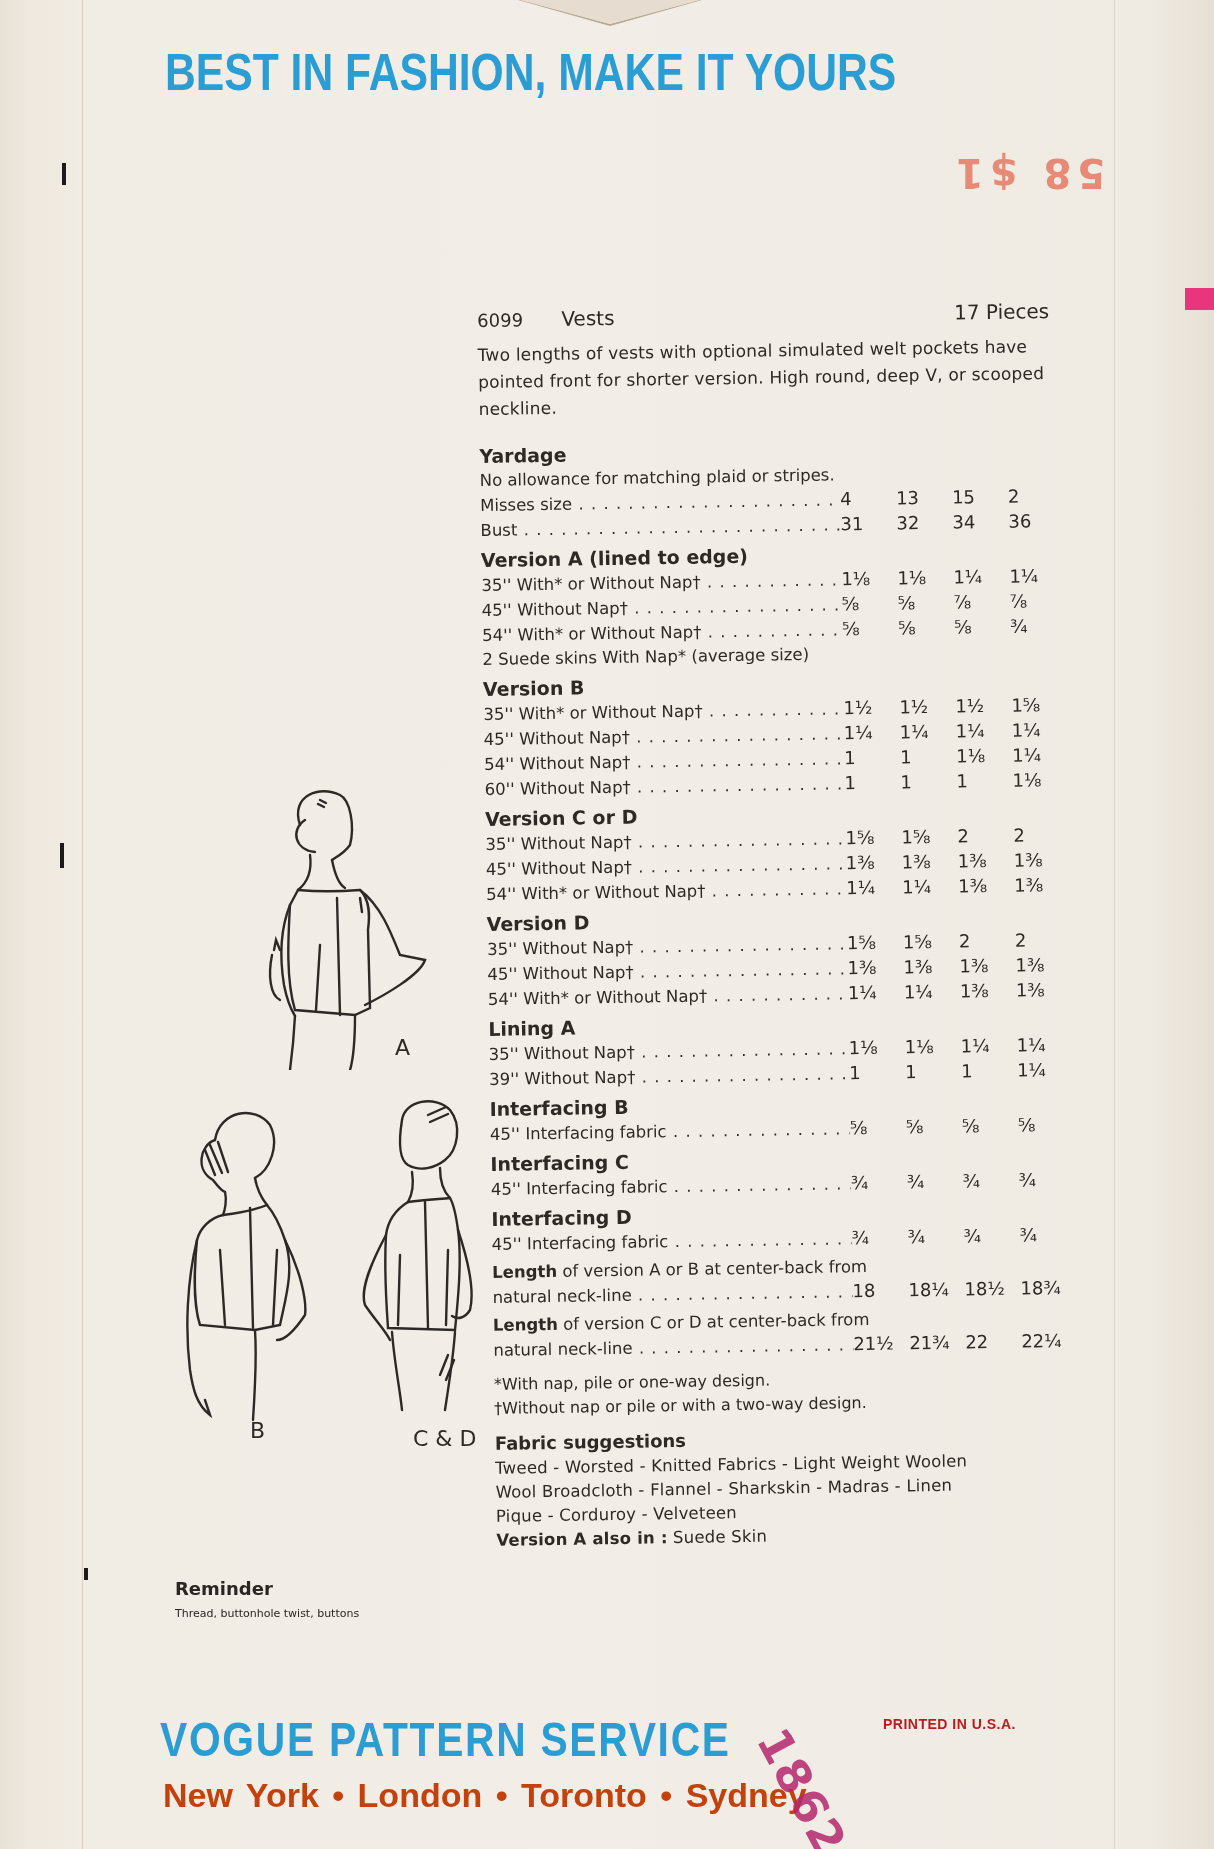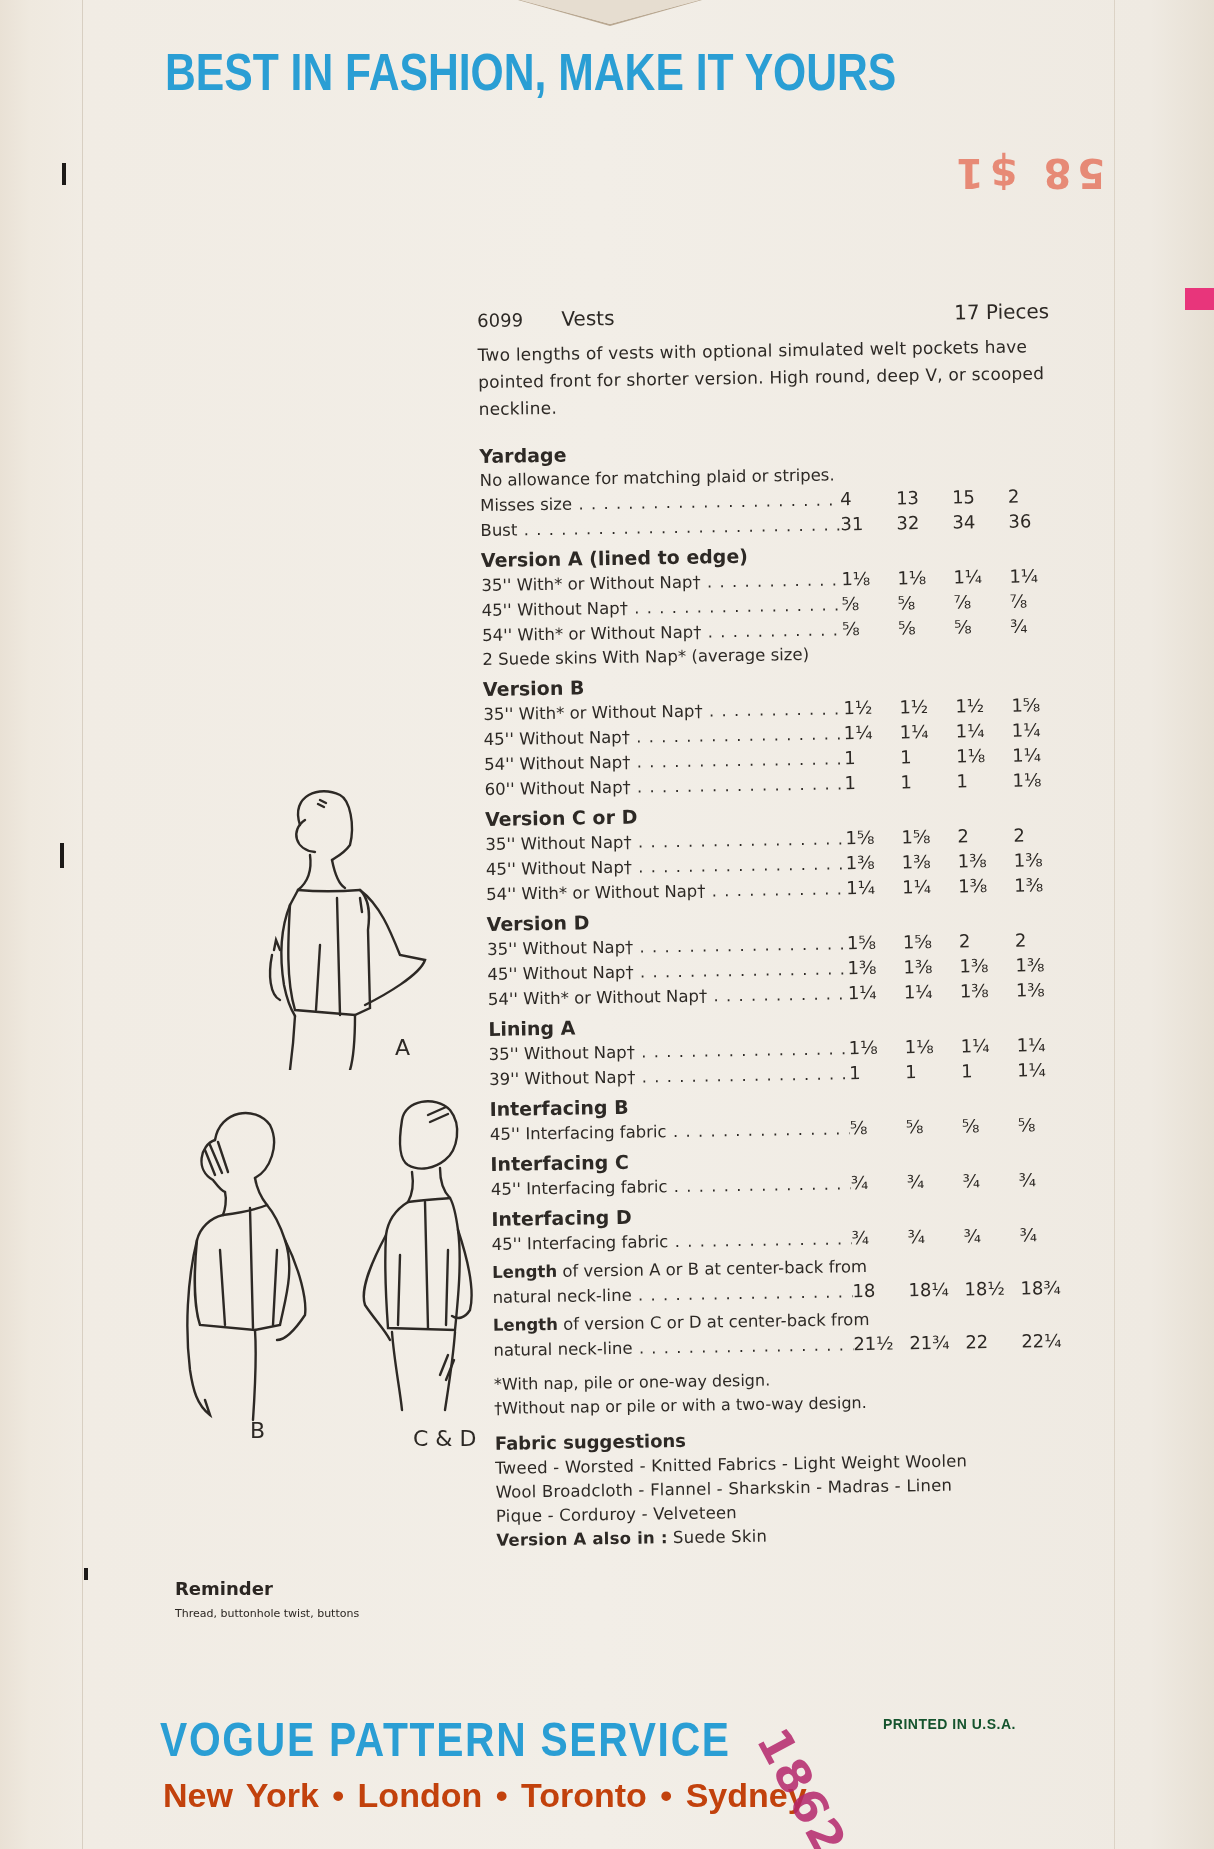--- a/index.html
+++ b/index.html
@@ -82,21 +82,21 @@
     transform: scaleX(0.85); transform-origin: left top; white-space: nowrap;
   }
   .cities {
     position: absolute; left: 163px; top: 1776px;
     font-family: "Liberation Sans", sans-serif; font-weight: 700;
     font-size: 34px; color: #c2410c; white-space: nowrap; word-spacing: 4px;
   }
   .printed {
     position: absolute; left: 883px; top: 1716px;
     font-family: "Liberation Sans", sans-serif; font-weight: 700;
-    font-size: 14px; color: #14532d; letter-spacing: 0.5px;
+    font-size: 14px; color: #b91c1c; letter-spacing: 0.5px;
   }
   .num-stamp {
     position: absolute; left: 770px; top: 1705px;
     font-family: "DejaVu Sans", sans-serif; font-weight: 700;
     font-size: 46px; color: #b5276d; opacity: 0.85;
     transform: rotate(62deg); transform-origin: left center; white-space: nowrap;
     letter-spacing: 2px;
   }
 </style>
 </head>

